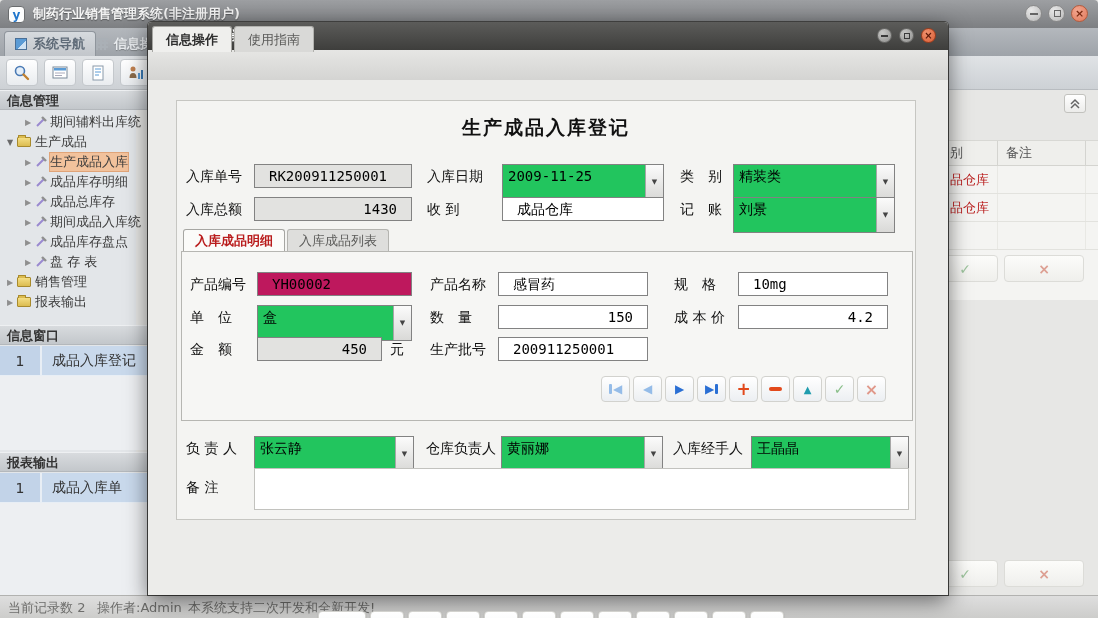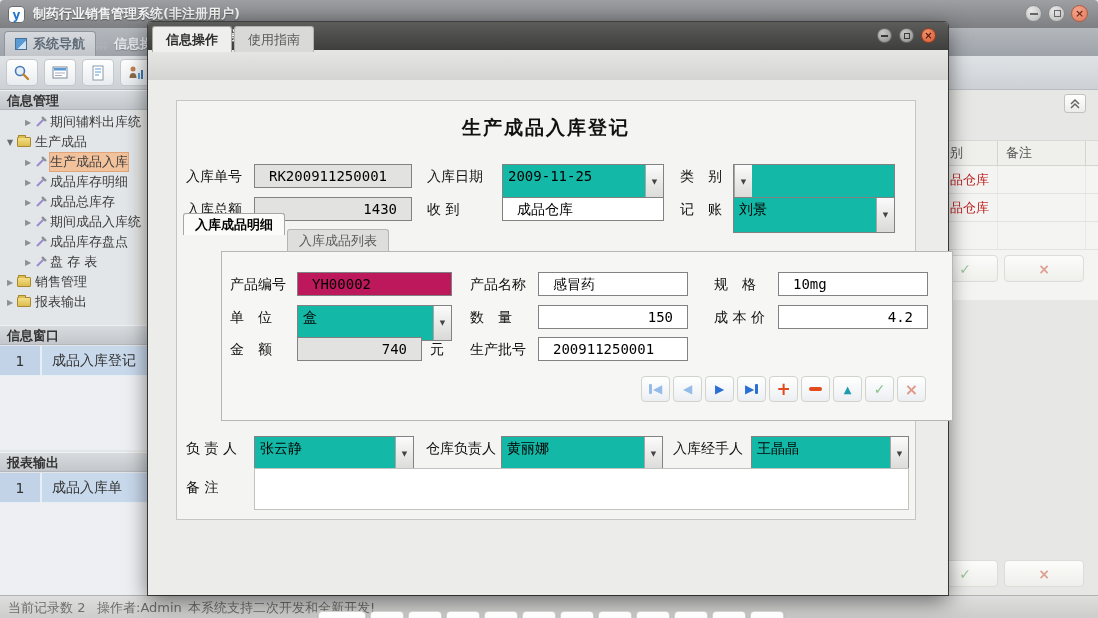--- a/index.html
+++ b/index.html
@@ -120,34 +120,34 @@
     background:#f4f4f2; border:1px solid #c6c6c2; }
   .form-title { position:absolute; top:14px; width:100%; text-align:center;
     font-size:19px; font-weight:bold; color:#111; letter-spacing:2px; }
   .flbl { position:absolute; height:24px; line-height:24px; font-size:14px; color:#111; }
   .fld { position:absolute; height:24px; line-height:22px; font-size:14px; color:#000;
     background:#fff; border:1px solid #828282; padding:0 14px; overflow:hidden;
     font-family:"DejaVu Sans Mono","DejaVu Sans",monospace; }
   .fld.ro { background:#e2e2e0; }
   .fld.num { text-align:right; }
   .fld.cyan { background:#be185d; }
-  .dd { position:absolute; height:36px; border:1px solid #828282; background:#14b8a6; display:flex;justify-content:space-between; }
+  .dd { position:absolute; height:36px; border:1px solid #828282; background:#22c55e; display:flex;justify-content:space-between; }
   .dd-text { flex:1; font-size:14px; line-height:22px; padding:0 5px; overflow:hidden;
     font-family:"DejaVu Sans Mono","DejaVu Sans",monospace; }
   .dd-btn { width:18px; border-left:1px solid #a6a6a6; background:linear-gradient(#fbfbfb,#d9d9d7);
     display:flex; align-items:center; justify-content:center; font-size:7px; color:#444; }
 
   .subtab { position:absolute; height:22px; line-height:21px; padding:0 11px; font-size:13px;
     border-radius:3px 3px 0 0; }
-  .subtab.active { left:6px; top:112px; background:#fbfbf9; border:1px solid #a6a6a2;
-    border-bottom:none; font-weight:bold; color:#000000; z-index:2; }
+  .subtab.active { left:6px; top:128px; background:#fbfbf9; border:1px solid #a6a6a2;
+    border-bottom:none; font-weight:bold; color:#b91c1c; z-index:2; }
   .subtab.inactive { left:110px; top:128px; background:#dededc; border:1px solid #b4b4b0;
     border-bottom:none; color:#5a5a58; z-index:1; }
   .detail-panel { position:absolute; left:4px; top:150px; width:732px; height:170px;
-    background:#f6f6f4; border:1px solid #b6b6b2;margin-left:40px; }
+    background:#f6f6f4; border:1px solid #b6b6b2; }
 
   .navrow { position:absolute; right:26px; top:124px; display:flex; gap:3px; }
   .nbtn { width:29px; height:26px; border-radius:4px; border:1px solid #d2d2ce;
     background:linear-gradient(#ffffff,#ecefF2); display:flex; align-items:center;
     justify-content:center; gap:1px; font-size:12px; }
   .blue { color:#2a6fd4; } .ltblue { color:#95bce8; }
   .orange { color:#e2491b; } .teal { color:#1f9cae; font-size:10px; }
   .green { color:#8abf8a; font-weight:bold; font-size:14px; }
   .salmon { color:#e0988a; font-weight:bold; font-size:16px; }
   .vbar { width:3px; height:10px; background:currentColor; border-radius:1px; }
@@ -387,20 +387,21 @@
         <div class="fld ro" style="left:77px; top:63px; width:158px">RK200911250001</div>
         <span class="flbl" style="left:250px; top:63px">入库日期</span>
         <div class="dd" style="left:325px; top:63px; width:162px">
           <div class="dd-text">2009-11-25</div>
           <div class="dd-btn">
               <span>▼</span>
             </div>
         </div>
         <span class="flbl" style="left:503px; top:63px">类　别</span>
         <div class="dd" style="left:556px; top:63px; width:162px">
+          <div class="dd-text" style="font-family:'DejaVu Sans','Liberation Sans',sans-serif">精装类</div>
           <div class="dd-btn">
               <span>▼</span>
             </div>
         </div>
 
         <span class="flbl" style="left:9px; top:96px">入库总额</span>
         <div class="fld ro num" style="left:77px; top:96px; width:158px">1430</div>
         <span class="flbl" style="left:250px; top:96px">收 到</span>
         <div class="fld" style="left:325px; top:96px; width:162px; font-family:'DejaVu Sans','Liberation Sans',sans-serif">成品仓库</div>
         <span class="flbl" style="left:503px; top:96px">记　账</span>
@@ -428,21 +429,21 @@
             <div class="dd-btn">
                 <span>▼</span>
               </div>
           </div>
           <span class="flbl" style="left:248px; top:53px">数　量</span>
           <div class="fld num" style="left:316px; top:53px; width:150px">150</div>
           <span class="flbl" style="left:492px; top:53px">成 本 价</span>
           <div class="fld num" style="left:556px; top:53px; width:150px">4.2</div>
 
           <span class="flbl" style="left:8px; top:85px">金　额</span>
-          <div class="fld ro num" style="left:75px; top:85px; width:125px">740</div>
+          <div class="fld ro num" style="left:75px; top:85px; width:125px">450</div>
           <span class="flbl" style="left:208px; top:85px">元</span>
           <span class="flbl" style="left:248px; top:85px">生产批号</span>
           <div class="fld" style="left:316px; top:85px; width:150px">200911250001</div>
 
           <div class="navrow">
             <div class="nbtn ltblue">
                 <span class="vbar"></span>
                 <span>◀</span>
               </div>
             <div class="nbtn ltblue">

